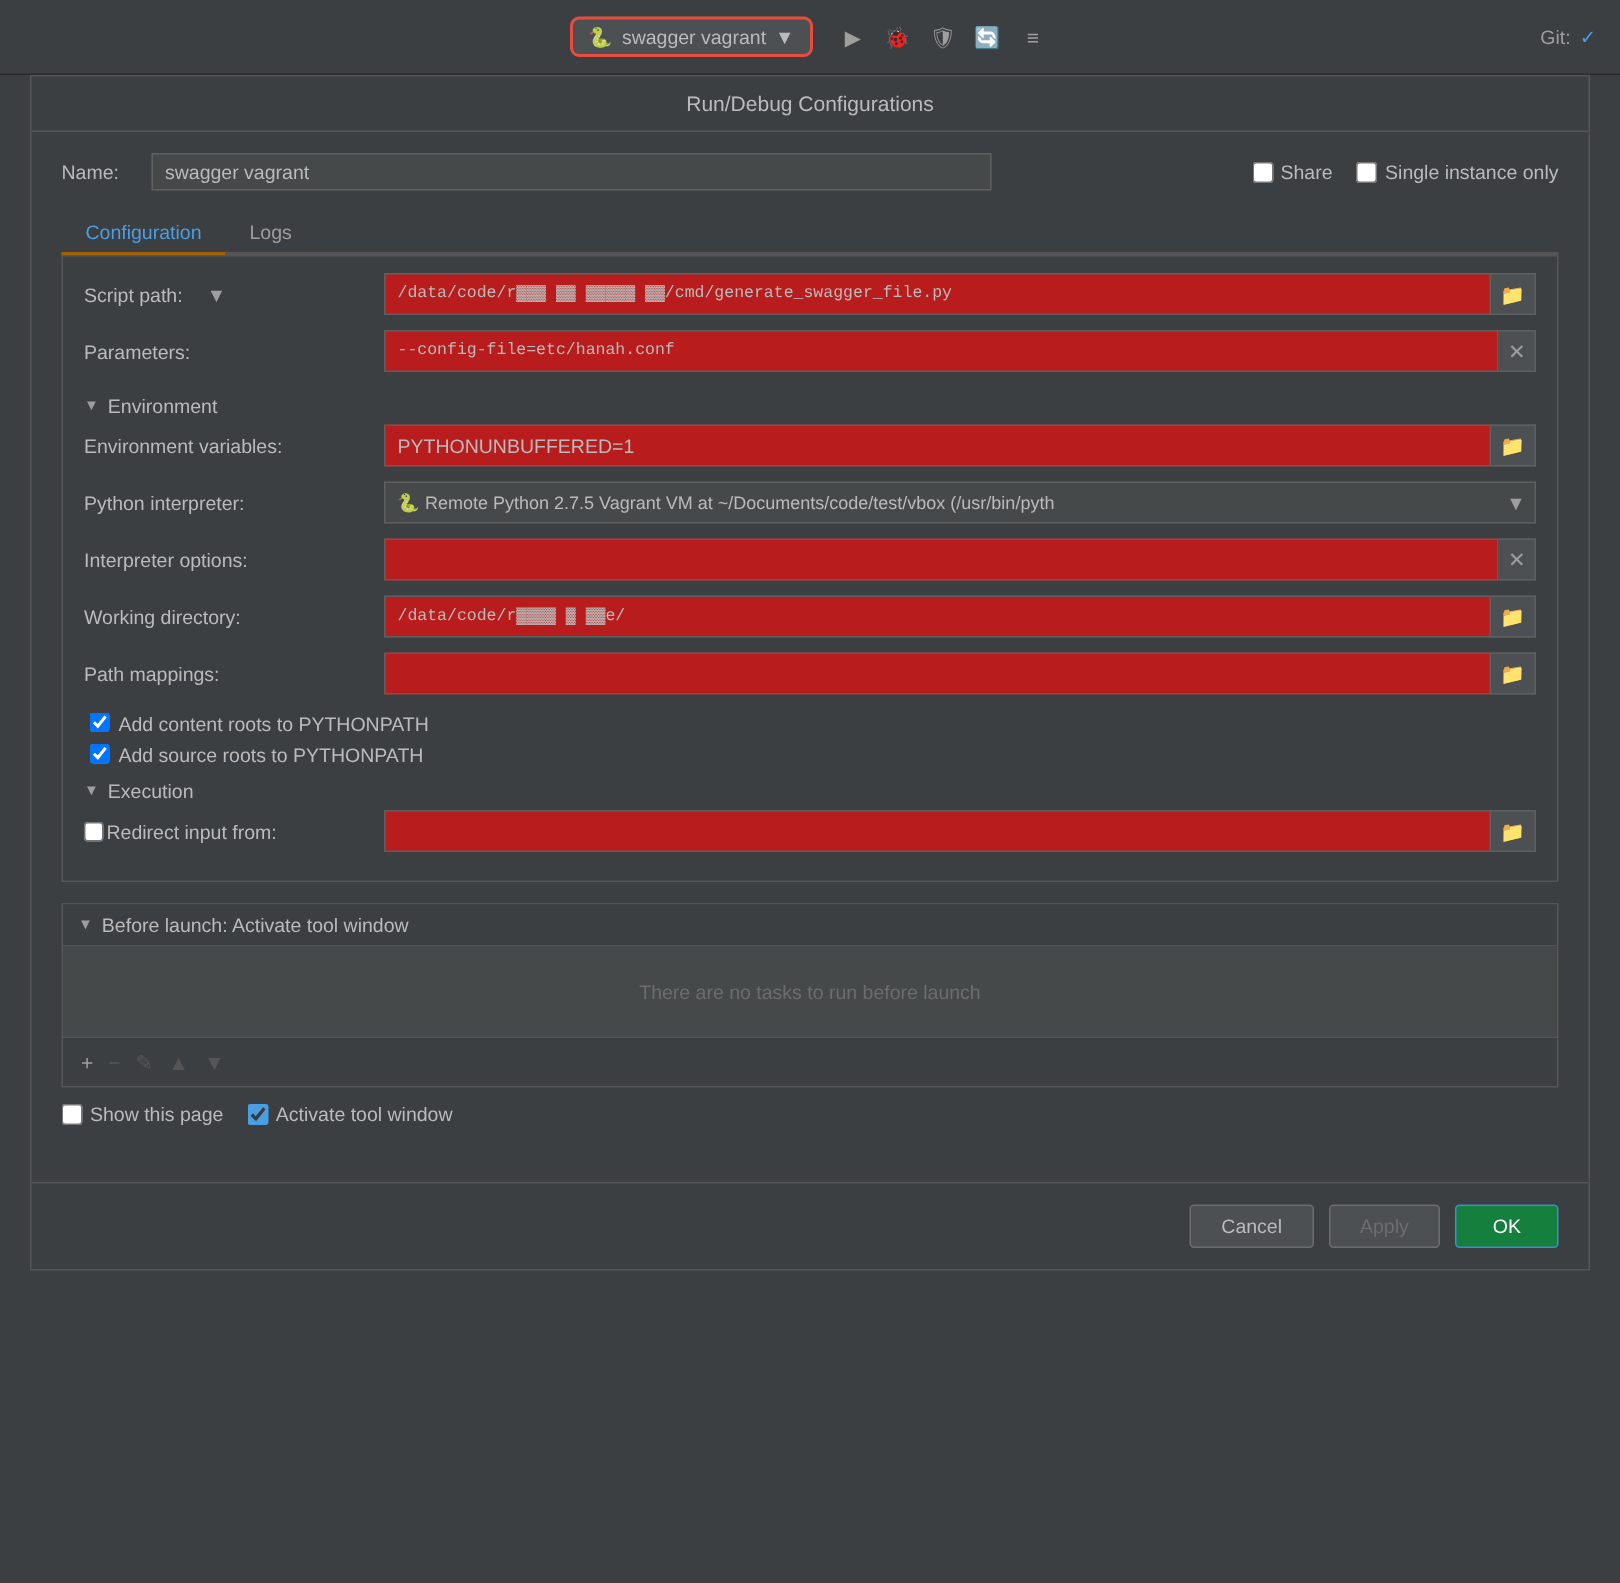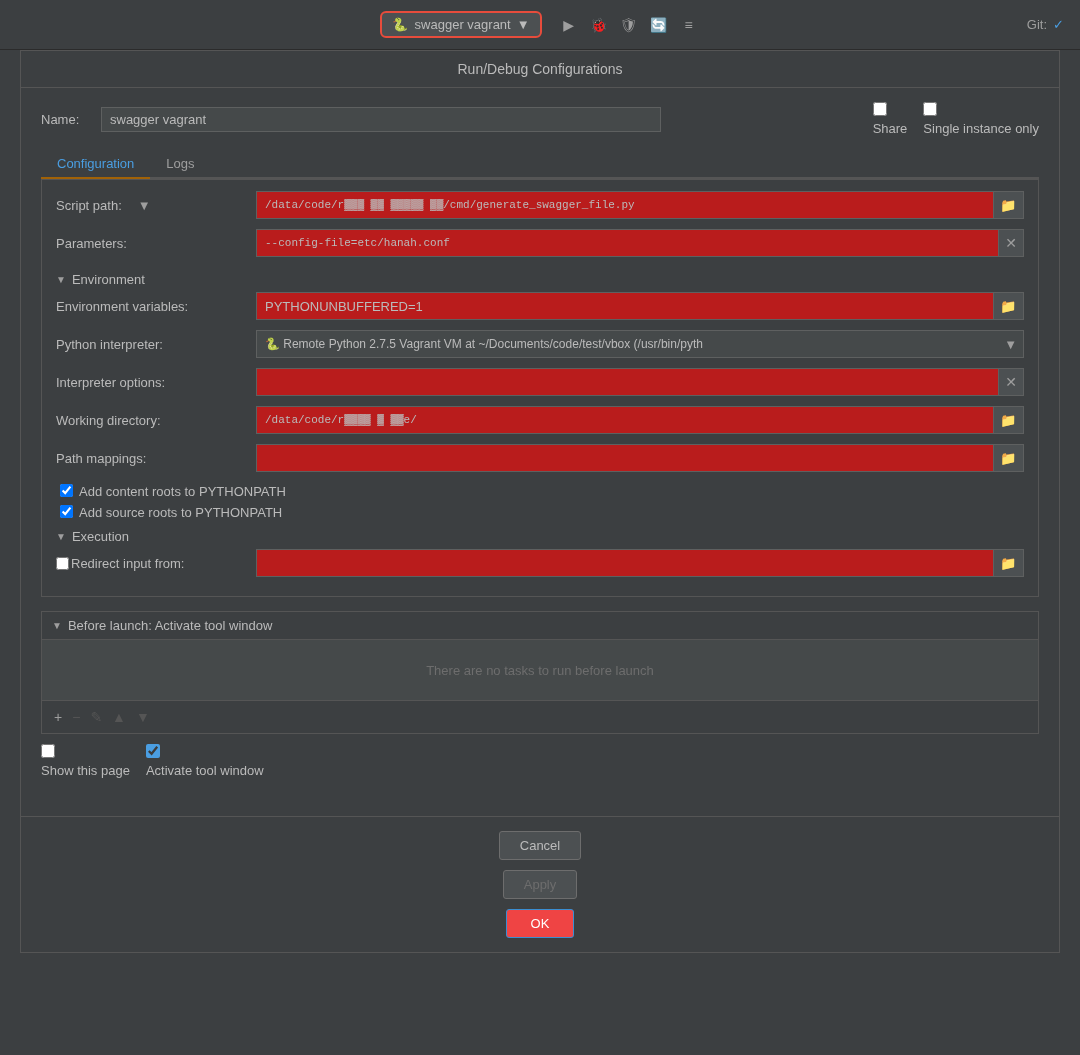--- a/index.html
+++ b/index.html
@@ -113,25 +113,24 @@
 
     .share-area {
       display: flex;
       align-items: center;
       gap: 16px;
       margin-left: auto;
     }
 
     .checkbox-label {
       display: flex;
-      align-items: flex-start;
+      align-items: flex-end;
       gap: 5px;
       color: #bbbbbb;
       cursor: pointer;
-      flex-direction: column;
     }
 
     .checkbox-label input[type="checkbox"] {
       width: 14px;
       height: 14px;
       accent-color: #4a9ee2;
     }
 
     
     .tabs {
@@ -340,21 +339,20 @@
 
     
     .dialog-footer {
       display: flex;
       justify-content: flex-end;
       align-items: center;
       gap: 10px;
       padding: 14px 20px;
       border-top: 1px solid #555;
       margin-top: 14px;
-      flex-direction: column;
     }
 
     .btn-cancel {
       background: #4c5052;
       border: 1px solid #6d6d6d;
       color: #bbbbbb;
       padding: 6px 20px;
       cursor: pointer;
       font-size: 13px;
       border-radius: 3px;
@@ -364,21 +362,21 @@
       background: #4c5052;
       border: 1px solid #6d6d6d;
       color: #6d6d6d;
       padding: 6px 20px;
       cursor: pointer;
       font-size: 13px;
       border-radius: 3px;
     }
 
     .btn-ok {
-      background: #ef4444;
+      background: #15803d;
       border: 1px solid #3a8ed2;
       color: #ffffff;
       padding: 6px 24px;
       cursor: pointer;
       font-size: 13px;
       border-radius: 3px;
     }
 
     .monospace {
       font-family: 'Courier New', monospace;

